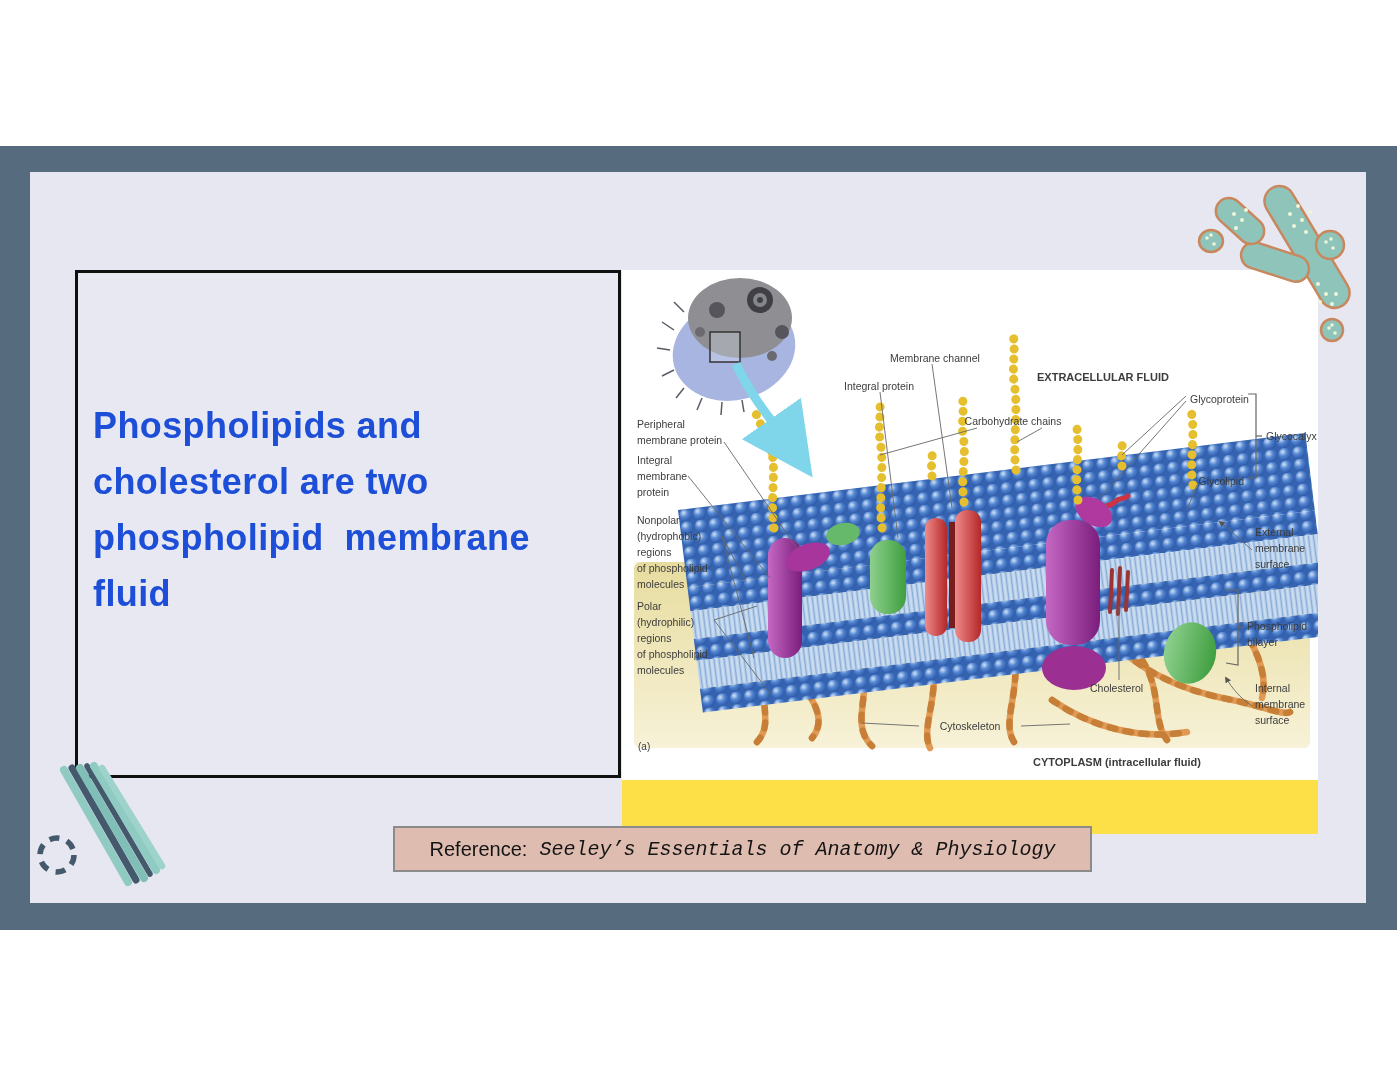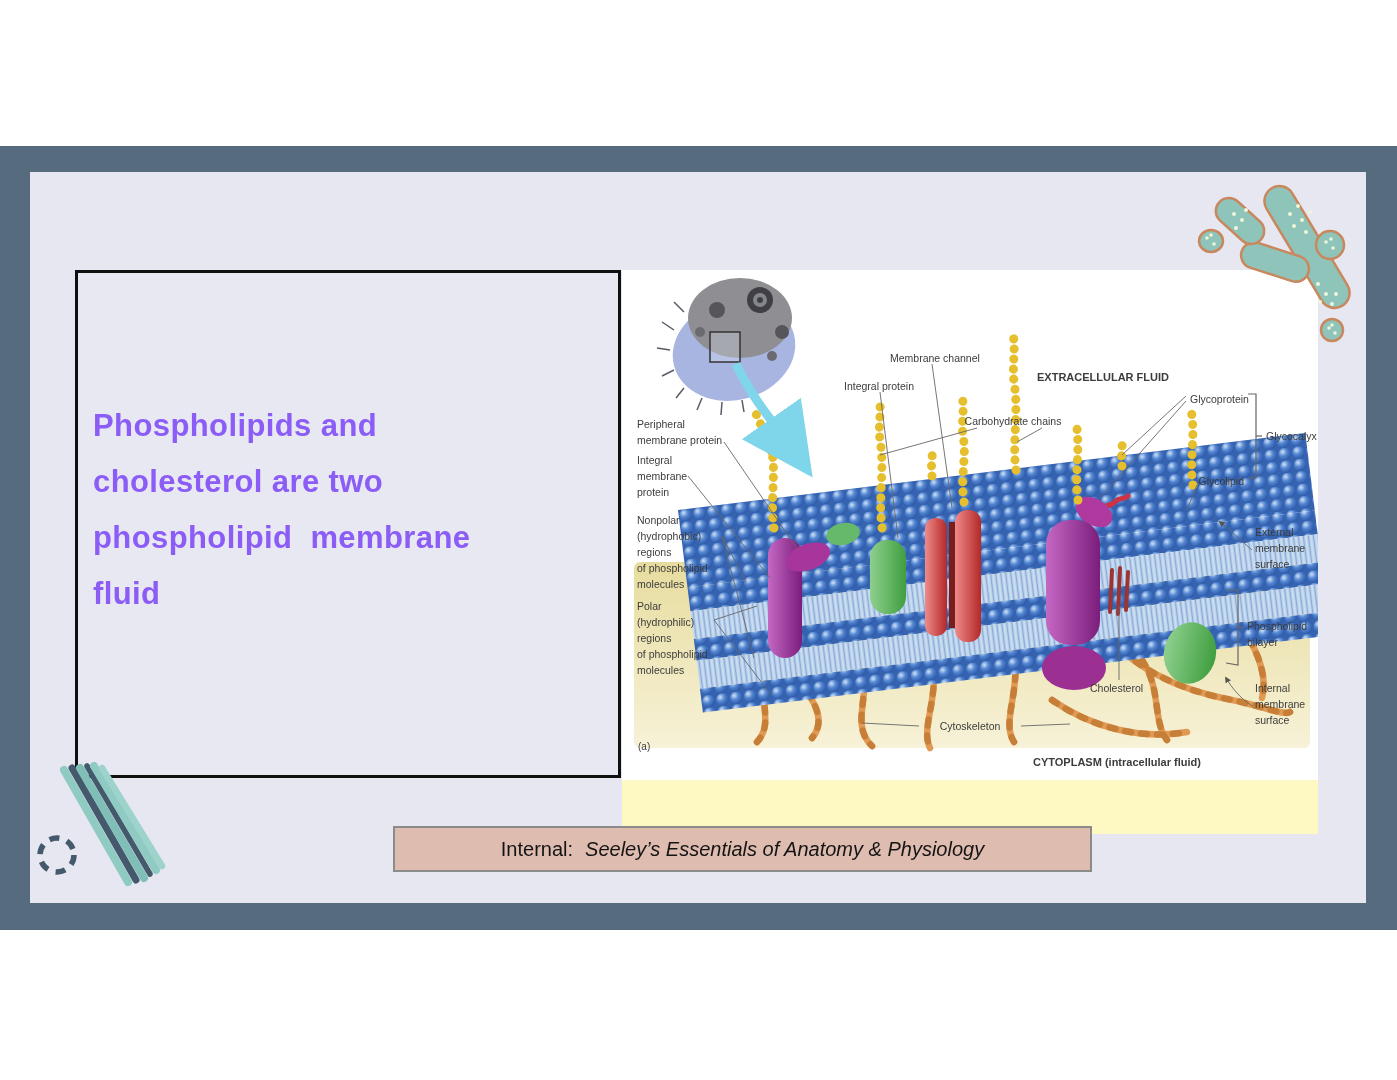--- a/index.html
+++ b/index.html
@@ -2,29 +2,29 @@
 <html><head>
 <meta charset="utf-8">
 <style>
   html,body{margin:0;padding:0;background:#fff;}
   .page{position:relative;width:1397px;height:1080px;background:#ffffff;overflow:hidden;
         font-family:"Liberation Sans",sans-serif;}
   .band{position:absolute;left:0;top:146px;width:1397px;height:784px;background:#566b7d;}
   .slide{position:absolute;left:30px;top:172px;width:1336px;height:731px;background:#e6e7f0;}
   .title-box{position:absolute;left:75px;top:270px;width:546px;height:508px;
              border:3px solid #101010;background:#e7e8f1;box-sizing:border-box;}
-  .title-text{position:absolute;left:93px;top:398px;width:500px;color:#8b5cf6;
-              font-size:31px;font-weight:bold;letter-spacing:.4px;}
+  .title-text{position:absolute;left:93px;top:398px;width:500px;color:#1d4ed8;
+              font-size:36px;font-weight:bold;letter-spacing:.4px;}
   .title-line{white-space:pre;line-height:56px;}
-  .diagram{position:absolute;left:622px;top:270px;width:696px;height:564px;background:#fef9c3;}
+  .diagram{position:absolute;left:622px;top:270px;width:696px;height:564px;background:#fde047;}
   .ref-box{position:absolute;left:393px;top:826px;width:699px;height:46px;background:#dfbcb0;
            border:2px solid #8b8b8b;box-sizing:border-box;display:flex;align-items:center;
            justify-content:center;font-size:20px;color:#141414;}
   .ref-prefix{margin-right:12px;}
-  .ref-source{font-style:italic;font-family:Liberation Sans, sans-serif;}
+  .ref-source{font-style:italic;font-family:Liberation Mono, monospace;}
   .decor-tr{position:absolute;left:1190px;top:176px;width:172px;height:178px;}
   .decor-bl{position:absolute;left:26px;top:750px;width:155px;height:155px;}
   svg text{font-family:"Liberation Sans",sans-serif;}
 </style>
 </head>
 <body>
 
 <div class="page">
 
   <div class="band"></div>
@@ -252,21 +252,21 @@
         </g>
         <text x="468" y="422">Cholesterol</text>
         <text x="348" y="460" text-anchor="middle">Cytoskeleton</text>
         <text x="411" y="496" font-weight="bold" font-size="11">CYTOPLASM (intracellular fluid)</text>
         <text x="16" y="480" font-size="10">(a)</text>
       </g>
     </svg>
   </div>
 
   <div class="ref-box">
-    <span class="ref-prefix">Internal:</span>
+    <span class="ref-prefix">Reference:</span>
     <span class="ref-source">Seeley’s Essentials of Anatomy &amp; Physiology</span>
   </div>
 
   <svg class="decor-tr" viewBox="0 0 172 178">
     <g fill="#8fc4ba" stroke="#c9875d" stroke-width="2.5">
       <rect x="-68.5" y="-15" width="137" height="30" rx="15" transform="translate(117,71) rotate(59)"></rect>
       <rect x="-35" y="-13" width="70" height="26" rx="13" transform="translate(85,86) rotate(18)"></rect>
       <rect x="-28" y="-13" width="56" height="26" rx="13" transform="translate(50,45) rotate(42)"></rect>
       <ellipse cx="21" cy="65" rx="12" ry="11"></ellipse>
       <circle cx="140" cy="69" r="14"></circle>

